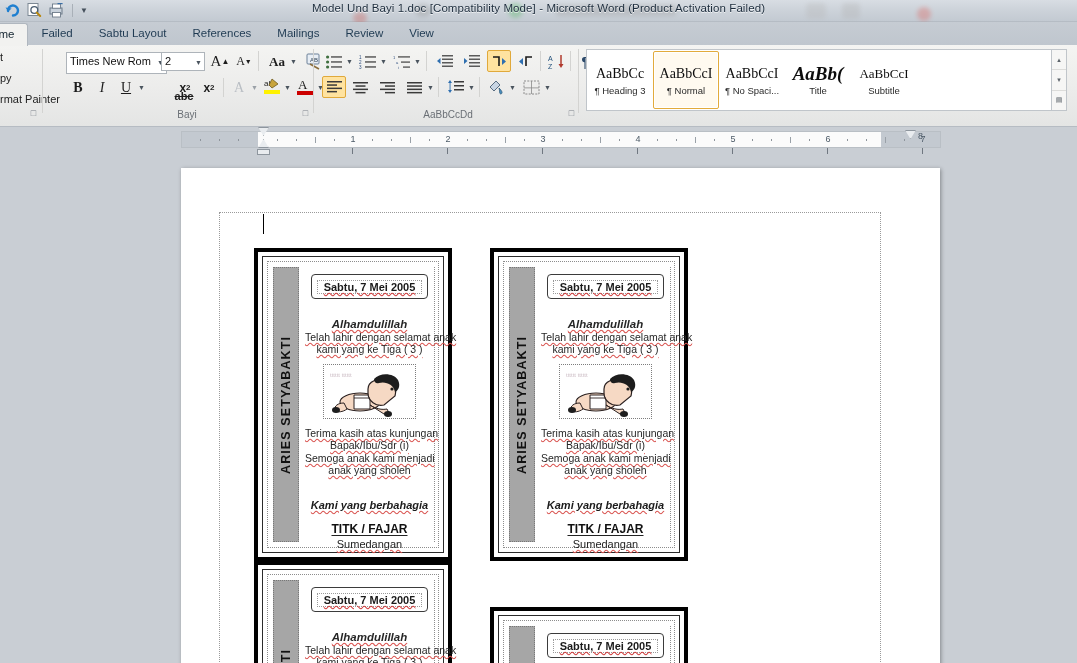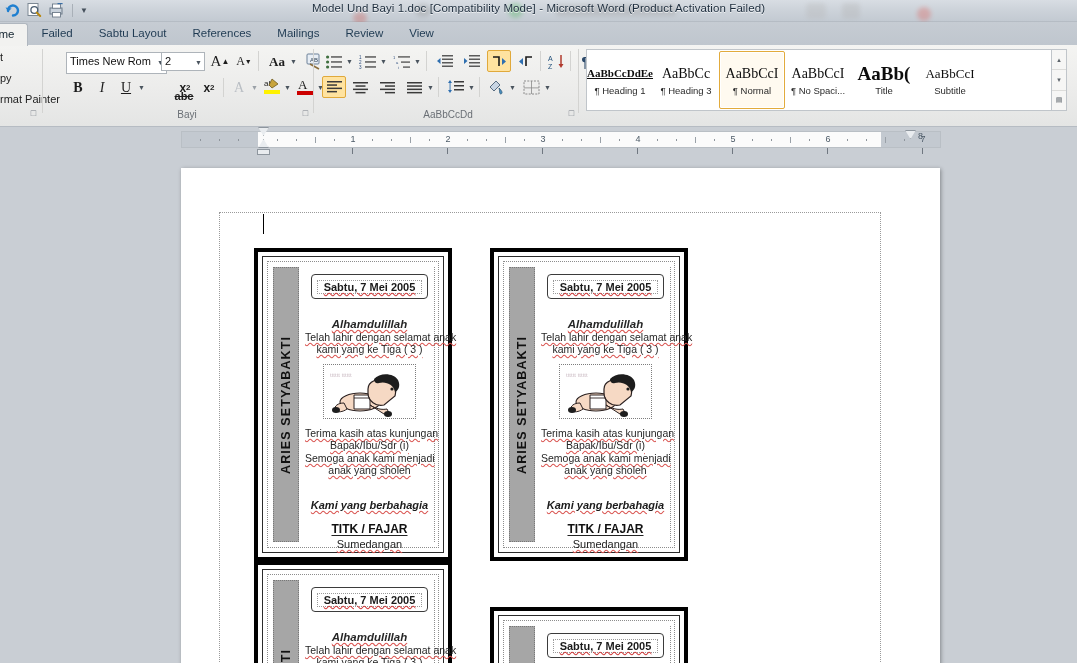--- a/index.html
+++ b/index.html
@@ -498,37 +498,33 @@
       <div class="mini-arrow" style="left:226px;top:39px;">▼</div>
 
       <div class="grp-label">AaBbCcDd</div>
       <div class="dlg-launcher" style="left:248px;">□</div>
       <div class="grp-sep" style="left:260px;"></div>
     </div>
 
     <div id="styles-group">
       <div class="style-gallery">
         <div class="style-item">
-          <div class="style-sample" style="font-family:'Liberation Serif',serif;font-weight:bold;font-size:11px;text-decoration:underline;">AaBbCcDdEe</div>
-          <div class="style-name">¶ Heading 1</div>
-        </div>
-        <div class="style-item">
           <div class="style-sample" style="font-family:'Liberation Serif',serif;font-size:14px;">AaBbCc</div>
           <div class="style-name">¶ Heading 3</div>
         </div>
         <div class="style-item sel">
           <div class="style-sample" style="font-family:'Liberation Serif',serif;font-size:14px;">AaBbCcI</div>
           <div class="style-name">¶ Normal</div>
         </div>
         <div class="style-item">
           <div class="style-sample" style="font-family:'Liberation Serif',serif;font-size:14px;">AaBbCcI</div>
           <div class="style-name">¶ No Spaci...</div>
         </div>
         <div class="style-item">
-          <div class="style-sample" style="font-family:'Liberation Serif',serif;font-weight:bold;font-size:19px;">AaBb(</div>
+          <div class="style-sample" style="font-family:'Liberation Serif',serif;font-weight:bold;font-size:19px;font-style:italic;">AaBb(</div>
           <div class="style-name">Title</div>
         </div>
         <div class="style-item">
           <div class="style-sample" style="font-family:'Liberation Serif',serif;font-size:13px;">AaBbCcI</div>
           <div class="style-name">Subtitle</div>
         </div>
       </div>
       <div class="gallery-scroll">
         <div class="gs-btn">▴</div>
         <div class="gs-btn">▾</div>

